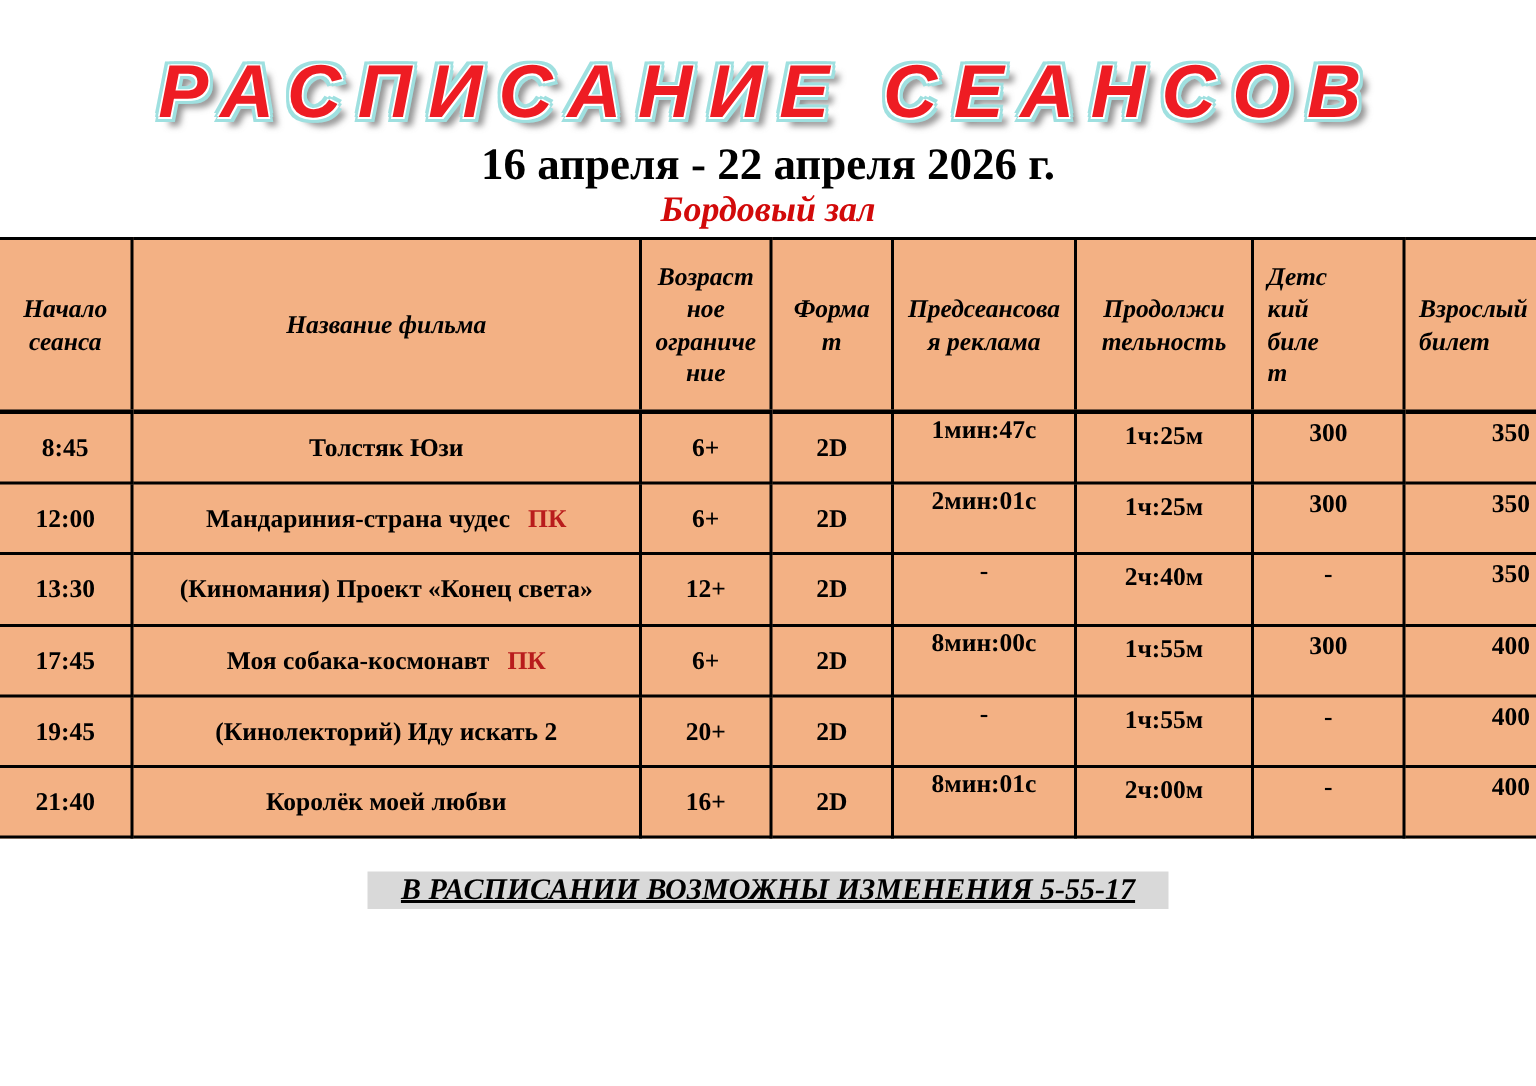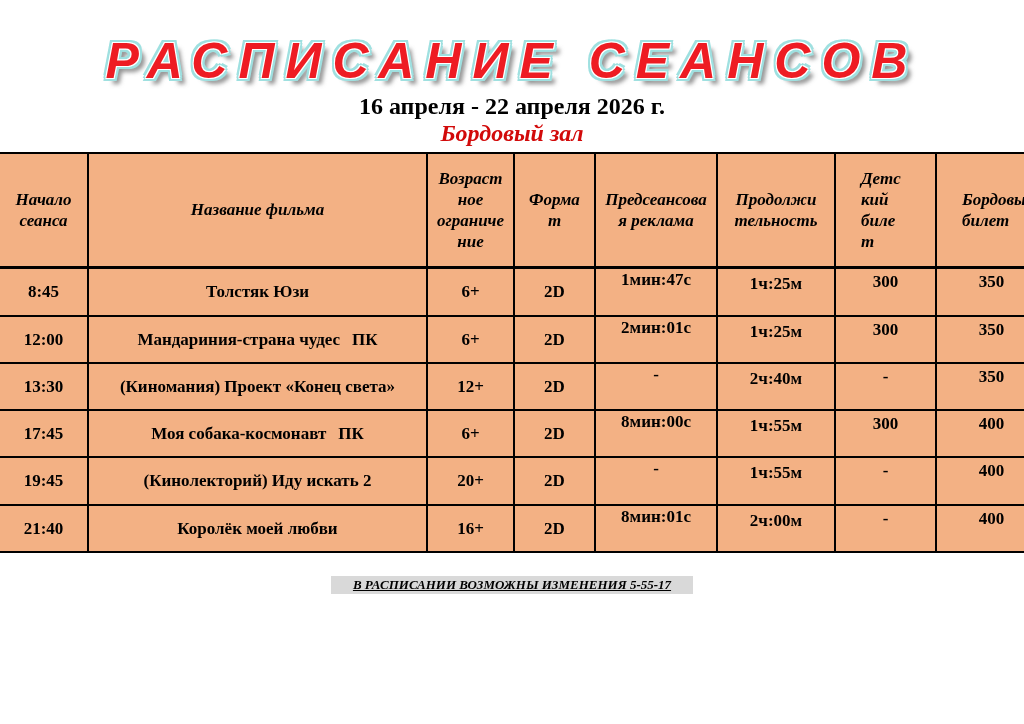--- a/index.html
+++ b/index.html
@@ -26,21 +26,21 @@
     white-space: nowrap;
     text-shadow:
       -1px -1px 0 #ffffff, 1px -1px 0 #ffffff, -1px 1px 0 #ffffff, 1px 1px 0 #ffffff,
       -3px -3px 0 #9fe0e0,  3px -3px 0 #9fe0e0, -3px 3px 0 #9fe0e0, 3px 3px 0 #9fe0e0,
       -3px  0   0 #9fe0e0,  3px  0   0 #9fe0e0,  0  -3px 0 #9fe0e0, 0  3px 0 #9fe0e0,
       6px 6px 4px rgba(110,110,110,0.75);
   }
   .date-range {
     margin-top: 4px;
     font-weight: bold;
-    font-size: 24px;
+    font-size: 30px;
     line-height: 1.1;
     color: #000000;
   }
   .hall-name {
     margin-top: 1px;
     font-weight: bold;
     font-style: italic;
     font-size: 24px;
     line-height: 1.1;
     color: #d20a0a;
@@ -71,42 +71,42 @@
   thead th { font-style: italic; border-bottom-width: 3px; }
   tbody tr { height: 43px; }
   tbody tr.tall { height: 53px; }
 
   
   col.w1 { width: 88px; }  col.w2 { width: 339px; } col.w3 { width: 87px; }
   col.w4 { width: 81px; }  col.w5 { width: 122px; } col.w6 { width: 118px; }
   col.w7 { width: 101px; } col.w8 { width: 88px; }
 
   
-  thead th.c7, thead th.c8 { text-align: left; padding-left: 25px; }
+  thead th.c7, thead th.c8 { text-align: left; padding-left: 9px; }
 
   
   tbody td.c5 { vertical-align: top; padding-top: 0; }
   tbody td.c6 { vertical-align: bottom; padding-bottom: 20px; }
   tbody td.c7 { vertical-align: bottom; padding-bottom: 22px; }
-  tbody td.c8 { vertical-align: top; text-align: center; padding-left: 26px; padding-top: 2px; }
+  tbody td.c8 { vertical-align: top; text-align: right; padding-left: 26px; padding-top: 2px; }
 
   .tag {
-    color: #000000;
+    color: #b91c1c;
     margin-left: 12px;
   }
 
   
   .footer { margin-top: 22px; }
   .footer-note {
     display: inline-block;
     background: #d9d9d9;
     padding: 1px 22px;
     font-weight: bold;
     font-style: italic;
-    font-size: 13px;
+    font-size: 20px;
     color: #000000;
     text-decoration: underline;
   }
 </style>
 </head>
 <body>
 
 <div class="page">
 
   <h1 class="main-title">РАСПИСАНИЕ СЕАНСОВ</h1>
@@ -138,21 +138,21 @@
           <th class="c4">Форма
 т</th>
           <th class="c5">Предсеансова
 я реклама</th>
           <th class="c6">Продолжи
 тельность</th>
           <th class="c7">Детс
 кий
 биле
 т</th>
-          <th class="c8">Бордовый
+          <th class="c8">Взрослый
 билет</th>
         </tr>
     </thead>
     <tbody id="body-rows">
         <tr>
           <td class="c1">8:45</td>
           <td class="c2"><span>Толстяк Юзи</span></td>
           <td class="c3">6+</td>
           <td class="c4">2D</td>
           <td class="c5">1мин:47с</td>

